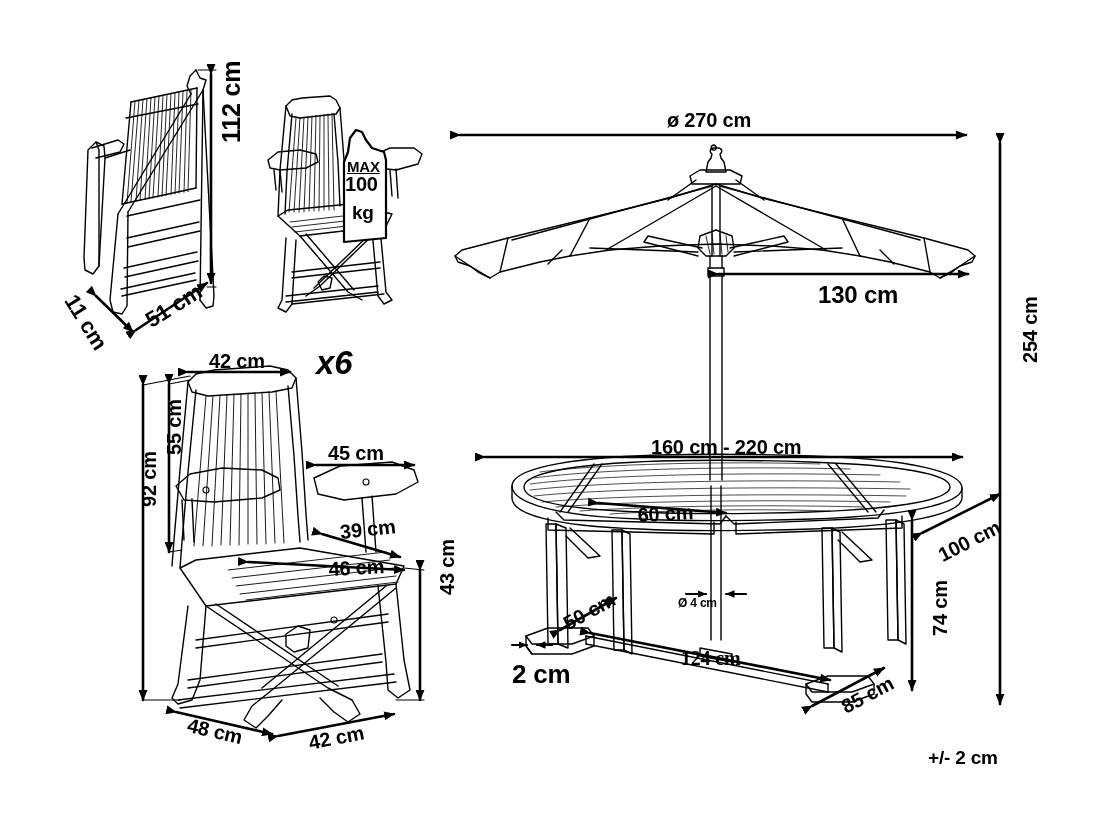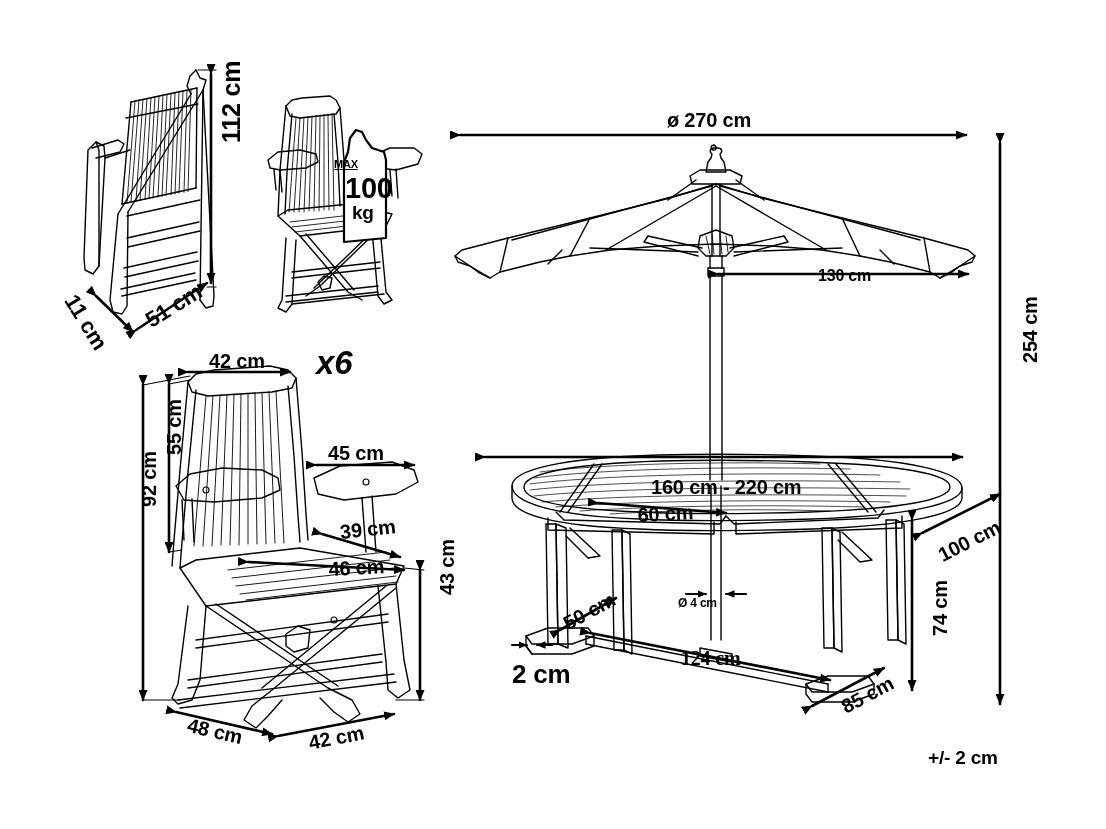--- a/index.html
+++ b/index.html
@@ -452,29 +452,29 @@
 
   </g>
 </svg>
 
 <div class="dimlabel" style="left:219px; top:143px; font-size:25px; transform:rotate(-90deg); transform-origin:left top;">112 cm</div>
 
 <div class="dimlabel" style="left:142px; top:313px; font-size:22px; transform:rotate(-32deg); transform-origin:left top;">51 cm</div>
 
 <div class="dimlabel" style="left:79px; top:291px; font-size:22px; transform:rotate(58deg); transform-origin:left top;">11 cm</div>
 
-<div class="dimlabel" style="left:334px; top:159px; font-size:11px;text-decoration:underline;">MAX</div>
-<div class="dimlabel" style="left:345px; top:174px; font-size:29px;">100</div>
+<div class="dimlabel" style="left:347px; top:159px; font-size:15px;text-decoration:underline;">MAX</div>
+<div class="dimlabel" style="left:345px; top:174px; font-size:20px;">100</div>
 <div class="dimlabel" style="left:352px; top:203px; font-size:19px;">kg</div>
 
 <div class="dimlabel" style="left:316px; top:346px; font-size:33px;font-style:italic;">x6</div>
 
 <div class="dimlabel" style="left:667px; top:110px; font-size:20px;">ø 270 cm</div>
 
-<div class="dimlabel" style="left:818px; top:268px; font-size:16px;">130 cm</div>
+<div class="dimlabel" style="left:818px; top:283px; font-size:24px;">130 cm</div>
 
 <div class="dimlabel" style="left:1020px; top:363px; font-size:20px; transform:rotate(-90deg); transform-origin:left top;">254 cm</div>
 
 <div class="dimlabel" style="left:678px; top:597px; font-size:12px;">Ø 4 cm</div>
 
 <div class="dimlabel" style="left:209px; top:351px; font-size:20px;">42 cm</div>
 
 <div class="dimlabel" style="left:164px; top:455px; font-size:20px; transform:rotate(-90deg); transform-origin:left top;">55 cm</div>
 
 <div class="dimlabel" style="left:139px; top:507px; font-size:20px; transform:rotate(-90deg); transform-origin:left top;">92 cm</div>
@@ -484,21 +484,21 @@
 <div class="dimlabel" style="left:339px; top:522px; font-size:20px; transform:rotate(-6deg); transform-origin:left top;">39 cm</div>
 
 <div class="dimlabel" style="left:328px; top:559px; font-size:20px; transform:rotate(-3deg); transform-origin:left top;">46 cm</div>
 
 <div class="dimlabel" style="left:437px; top:595px; font-size:20px; transform:rotate(-90deg); transform-origin:left top;">43 cm</div>
 
 <div class="dimlabel" style="left:190px; top:715px; font-size:20px; transform:rotate(13deg); transform-origin:left top;">48 cm</div>
 
 <div class="dimlabel" style="left:307px; top:733px; font-size:20px; transform:rotate(-11deg); transform-origin:left top;">42 cm</div>
 
-<div class="dimlabel" style="left:651px; top:437px; font-size:20px;margin-top:40px;">160 cm - 220 cm</div>
+<div class="dimlabel" style="left:651px; top:437px; font-size:20px;">160 cm - 220 cm</div>
 
 <div class="dimlabel" style="left:637px; top:505px; font-size:20px; transform:rotate(-3deg); transform-origin:left top;">60 cm</div>
 
 <div class="dimlabel" style="left:935px; top:547px; font-size:20px; transform:rotate(-27deg); transform-origin:left top;">100 cm</div>
 
 <div class="dimlabel" style="left:930px; top:636px; font-size:20px; transform:rotate(-90deg); transform-origin:left top;">74 cm</div>
 
 <div class="dimlabel" style="left:560px; top:616px; font-size:20px; transform:rotate(-29deg); transform-origin:left top;">50 cm</div>
 
 <div class="dimlabel" style="left:681px; top:648px; font-size:20px;font-family:Liberation Serif, serif;">124 cm</div>

